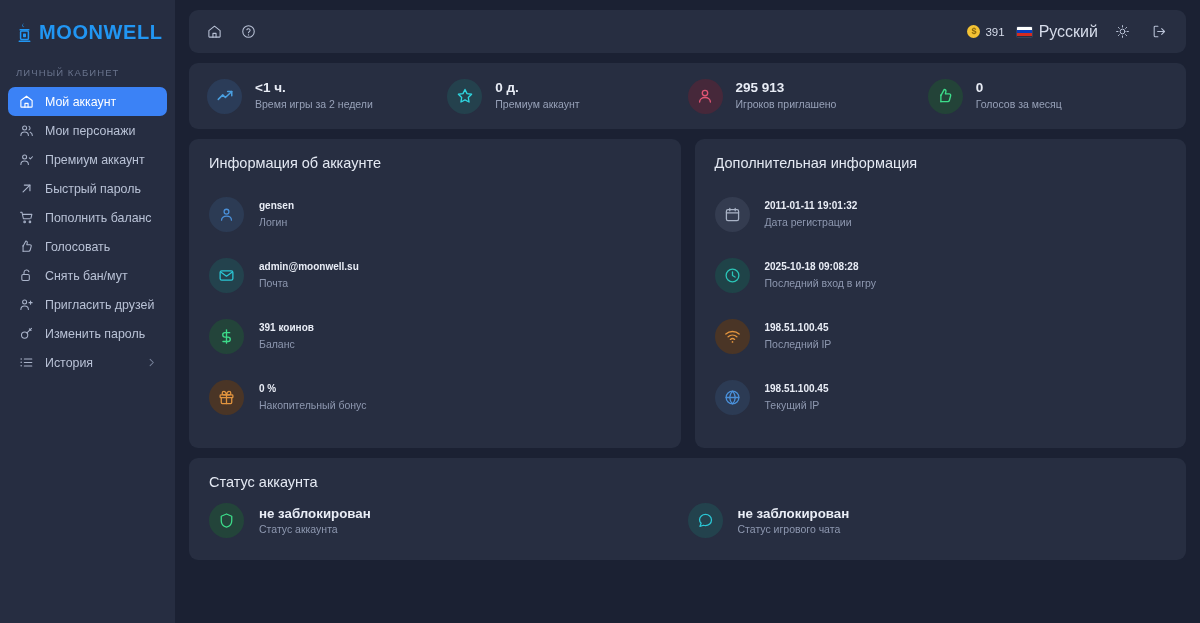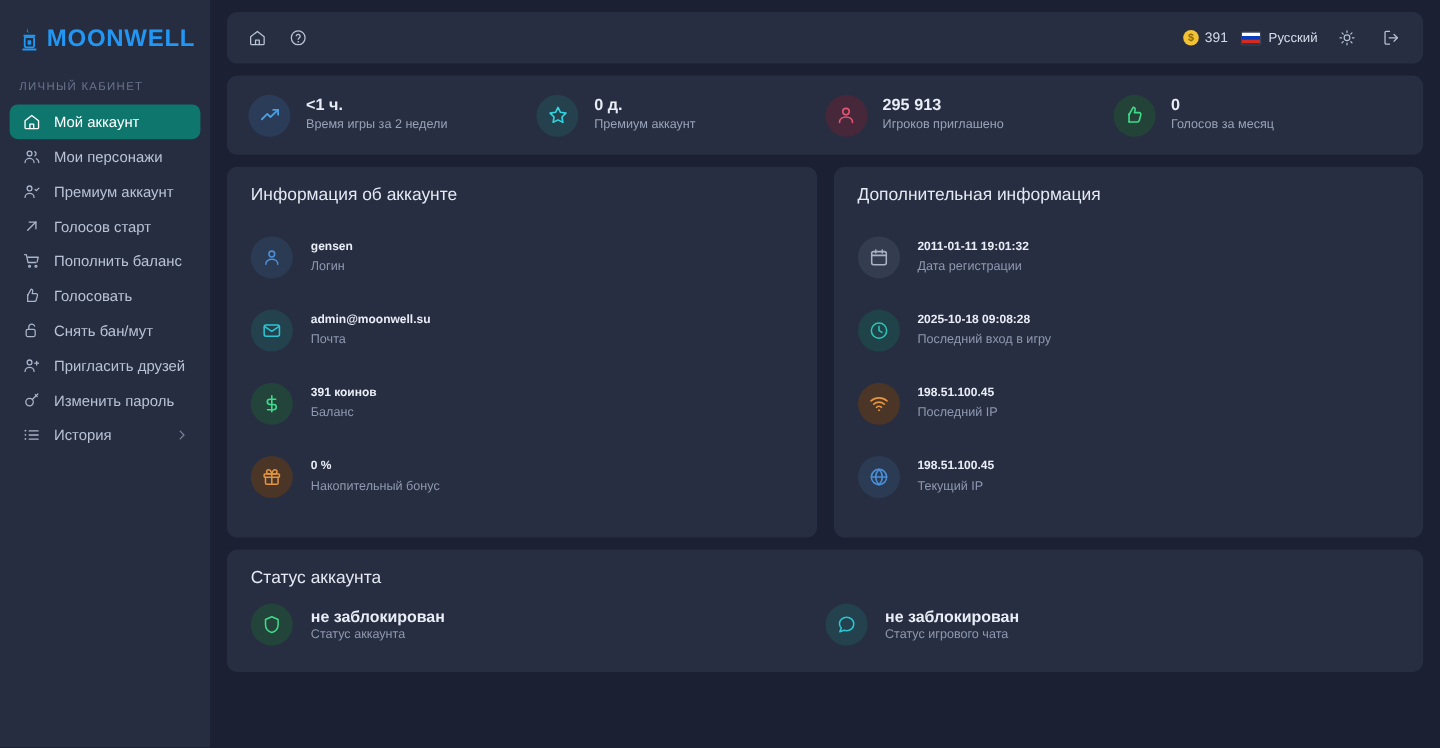--- a/index.html
+++ b/index.html
@@ -36,21 +36,21 @@
   .nav { display: flex; flex-direction: column; gap: 0px; padding: 0 8px; }
   .nav-item {
     display: flex; align-items: center; gap: 11px;
     height: 29px; padding: 0 10px; border-radius: 7px;
     color: #b9c2d6; font-size: 12.4px; cursor: pointer;
     position: relative;
   }
   .nav-item .ico { width: 16px; height: 16px; flex: 0 0 16px;
     display: flex; align-items: center; justify-content: center; }
   .nav-item .ico svg { width: 15px; height: 15px; display:block; }
-  .nav-item.active { background: #0f766e; color: #ffffff; }
+  .nav-item.active { background: #3b82f6; color: #ffffff; }
   .nav-item.active .ico svg { stroke: #ffffff; }
   .nav-chevron { margin-left: auto; }
   .nav-chevron svg { width: 11px; height: 11px; display:block; }
 
   
   .main {
     flex: 1; height: 623px; background: #1b2133;
     padding: 10px 14px 0 14px;
     display: flex; flex-direction: column; gap: 10px;
     overflow: hidden;
@@ -75,21 +75,21 @@
     background: #f3c234; display:flex; align-items:center; justify-content:center;
     color:#8a6708; font-size:9px; font-weight:700; line-height:1;
   }
   .coins-val { color: #d6dcea; font-size: 11.5px; }
   .lang { display: flex; align-items: center; gap: 6px; cursor: pointer; }
   .flag { width: 17px; height: 12px; border-radius: 1.5px; overflow: hidden;
     display:flex; flex-direction:column; border:1px solid #3a4358; }
   .flag i { display:block; flex:1; }
   .flag .f1 { background:#ffffff; } .flag .f2 { background:#0a3dbd; }
   .flag .f3 { background:#d52b1e; }
-  .lang-label { color: #d6dcea; font-size: 11px; }
+  .lang-label { color: #d6dcea; font-size: 16px; }
 
   
   .stats-card { height: 66px; display: flex; align-items: center; padding: 0 18px; }
   .stat { flex: 1; display: flex; align-items: center; gap: 13px; }
   .stat-ico {
     width: 35px; height: 35px; border-radius: 50%;
     display: flex; align-items: center; justify-content: center; flex: 0 0 35px;
   }
   .stat-ico svg { width: 18px; height: 18px; display: block; }
   .stat-val { color: #e8ecf5; font-size: 13.5px; font-weight: 700; line-height: 1.25; }
@@ -177,21 +177,21 @@
         <span>Премиум аккаунт</span>
       </div>
 
       <div class="nav-item">
         <span class="ico">
           <svg viewBox="0 0 24 24" fill="none" stroke="#aab4ca" stroke-width="1.8" stroke-linecap="round" stroke-linejoin="round">
             <path d="M6.5 17.5 17.5 6.5"></path>
               <path d="M8.5 6.5h9v9"></path>
           </svg>
         </span>
-        <span>Голосов старт</span>
+        <span>Быстрый пароль</span>
       </div>
 
       <div class="nav-item">
         <span class="ico">
           <svg viewBox="0 0 24 24" fill="none" stroke="#aab4ca" stroke-width="1.7" stroke-linecap="round" stroke-linejoin="round">
             <path d="M2.5 3.5h2.2l2.3 10.5h10.3"></path>
               <path d="M6.6 7h14l-1.6 6.4"></path>
             <circle cx="9" cy="19" r="1.3"></circle>
               <circle cx="17.5" cy="19" r="1.3"></circle>
           </svg>

